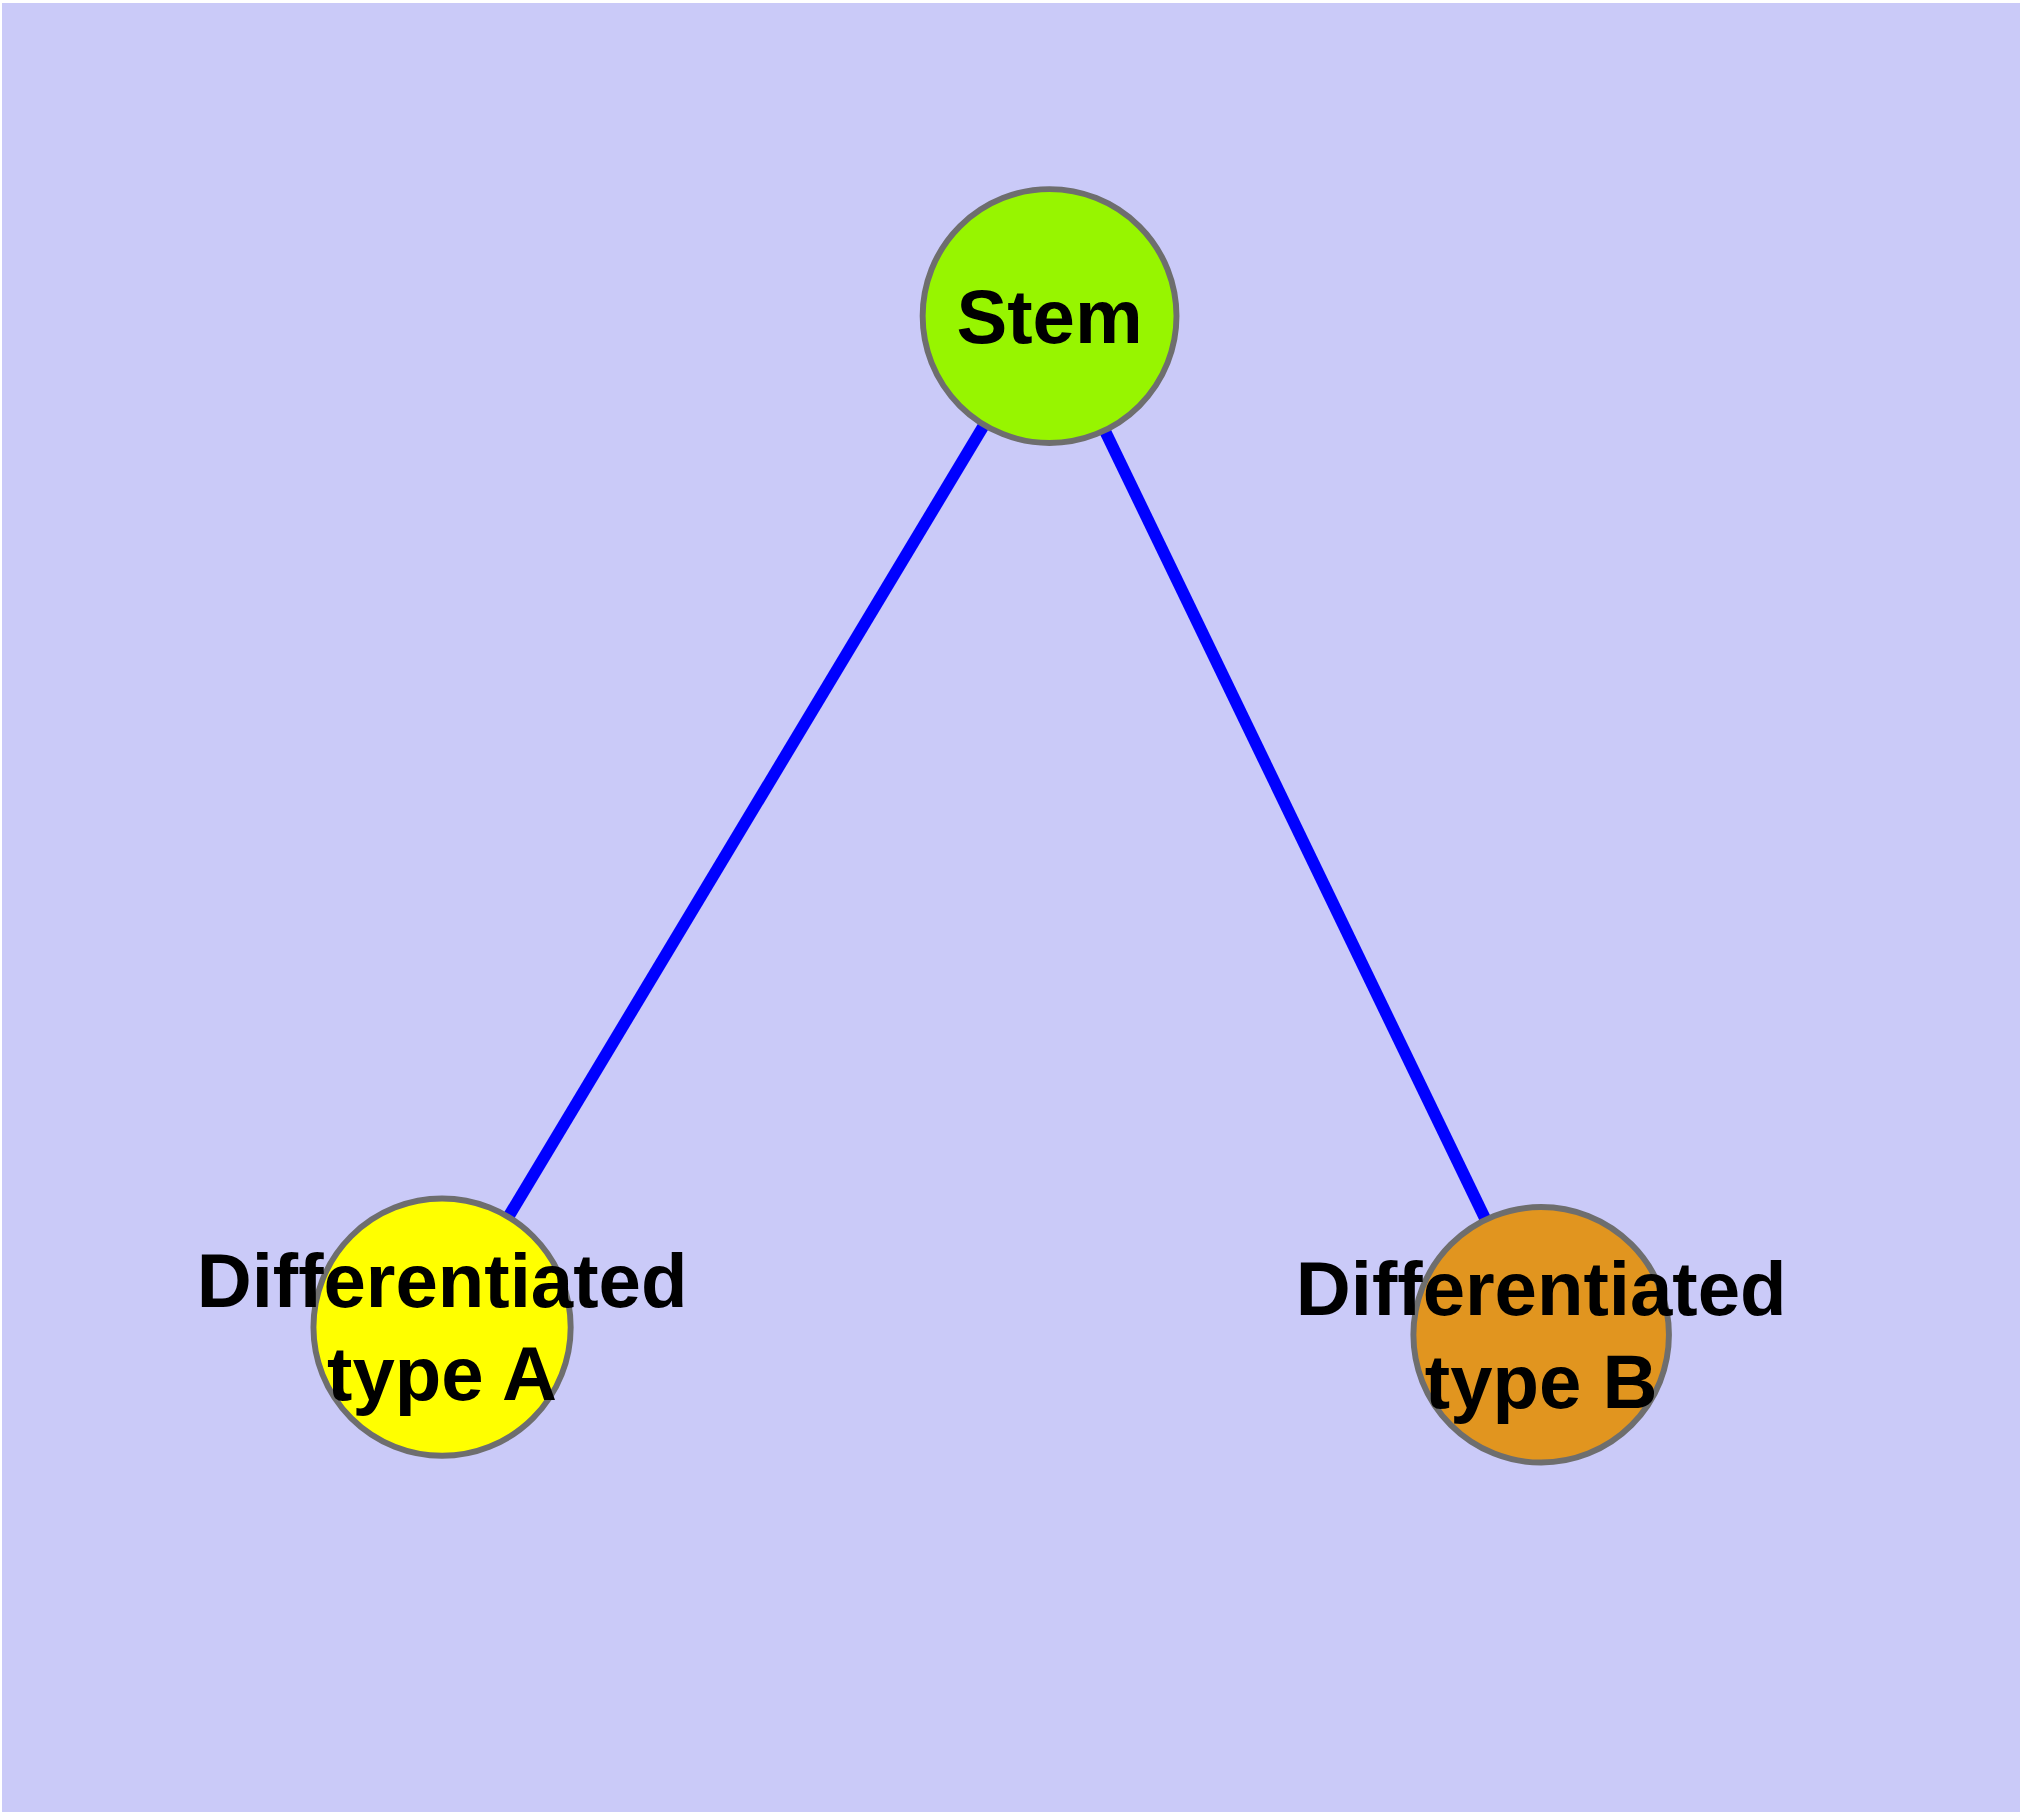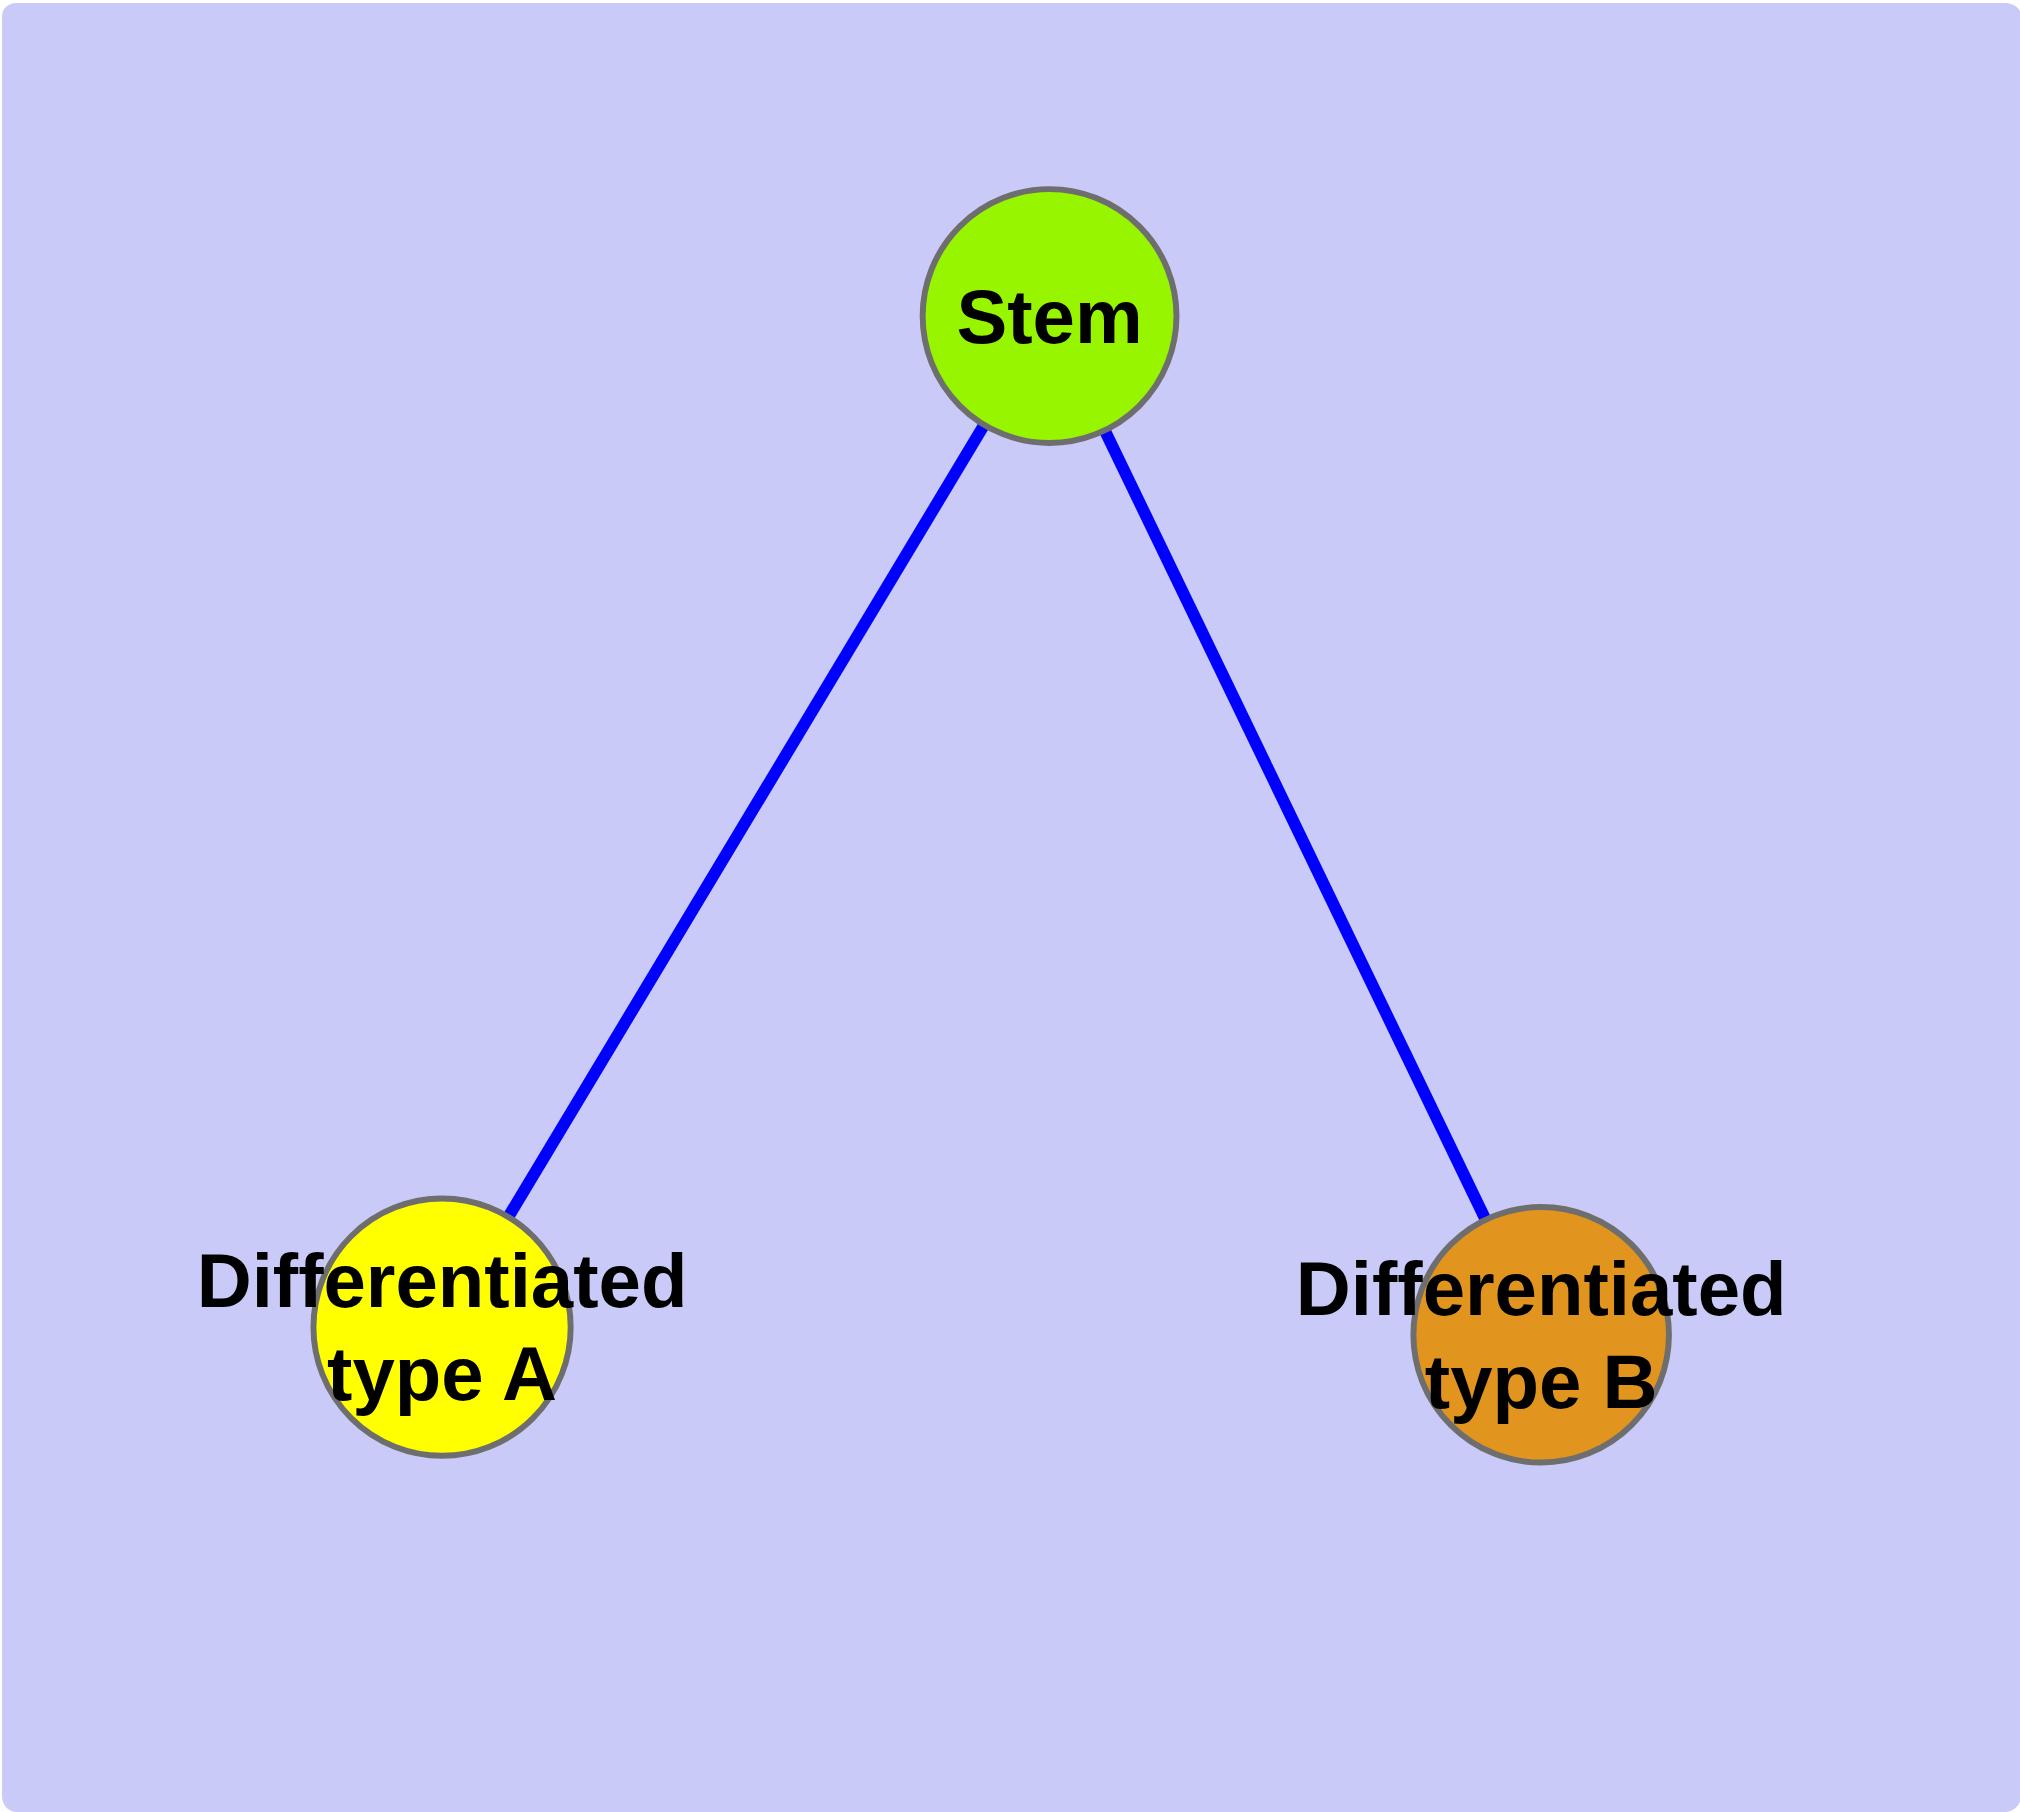--- a/index.html
+++ b/index.html
@@ -7,21 +7,20 @@
     margin: 0;
     padding: 0;
     background: #ffffff;
   }
   .canvas {
     position: relative;
     box-sizing: border-box;
     border-top: 3.4px solid #ffffff;
     border-left: 2.5px solid #ffffff;
     overflow: hidden;
-    border-radius: 16px;
   }
   .canvas svg {
     display: block;
     width: 100%;
     height: 100%;
   }
   .node-label {
     font-family: "Liberation Sans", "DejaVu Sans", sans-serif;
     font-weight: bold;
   }

